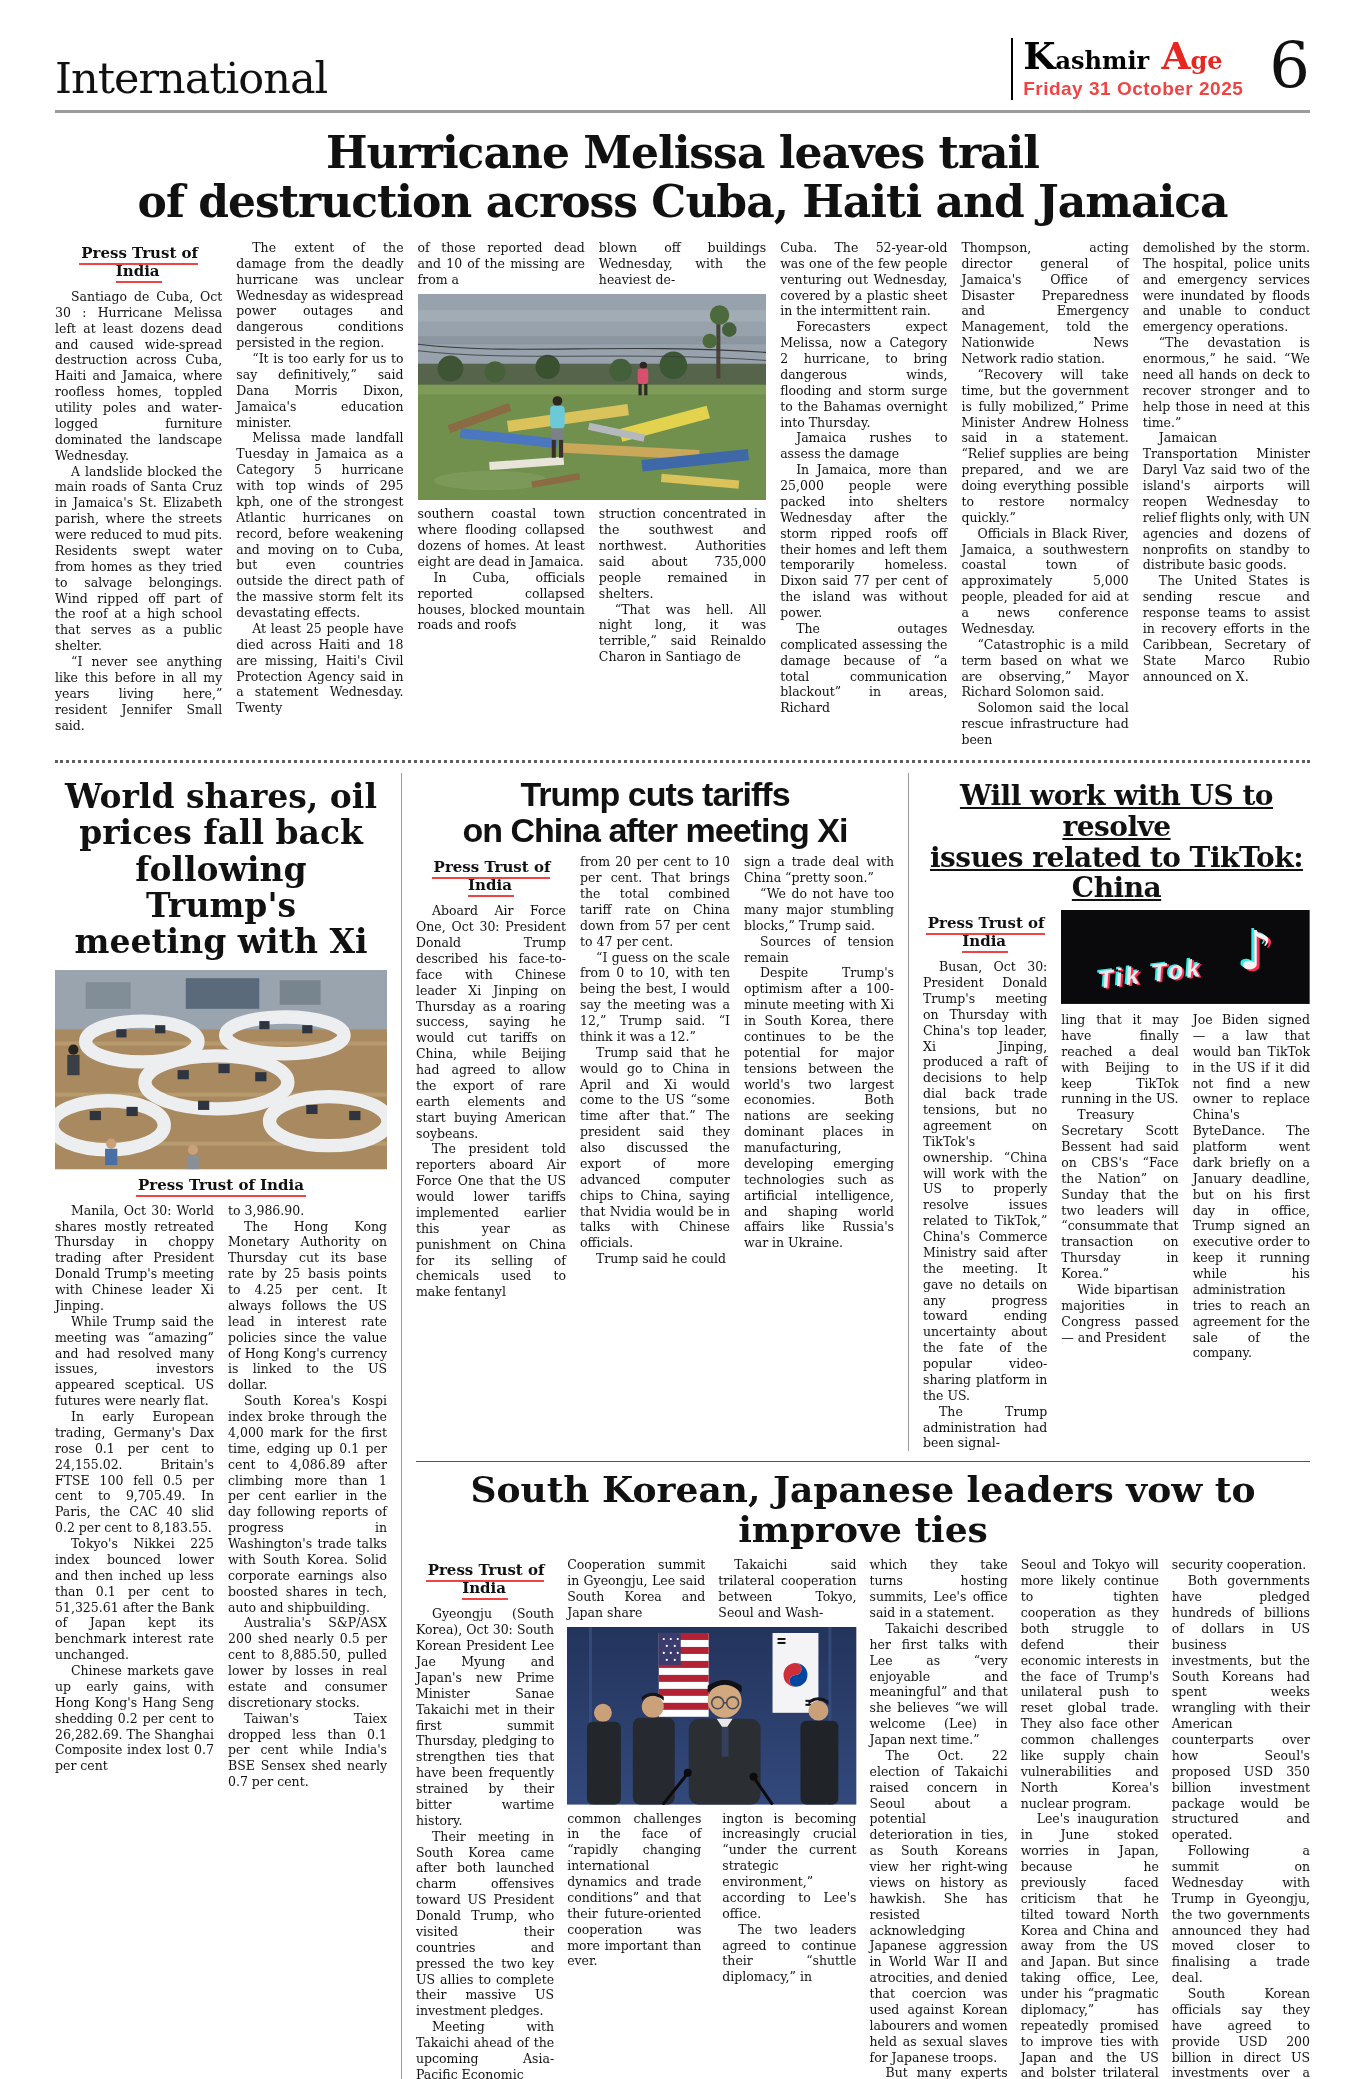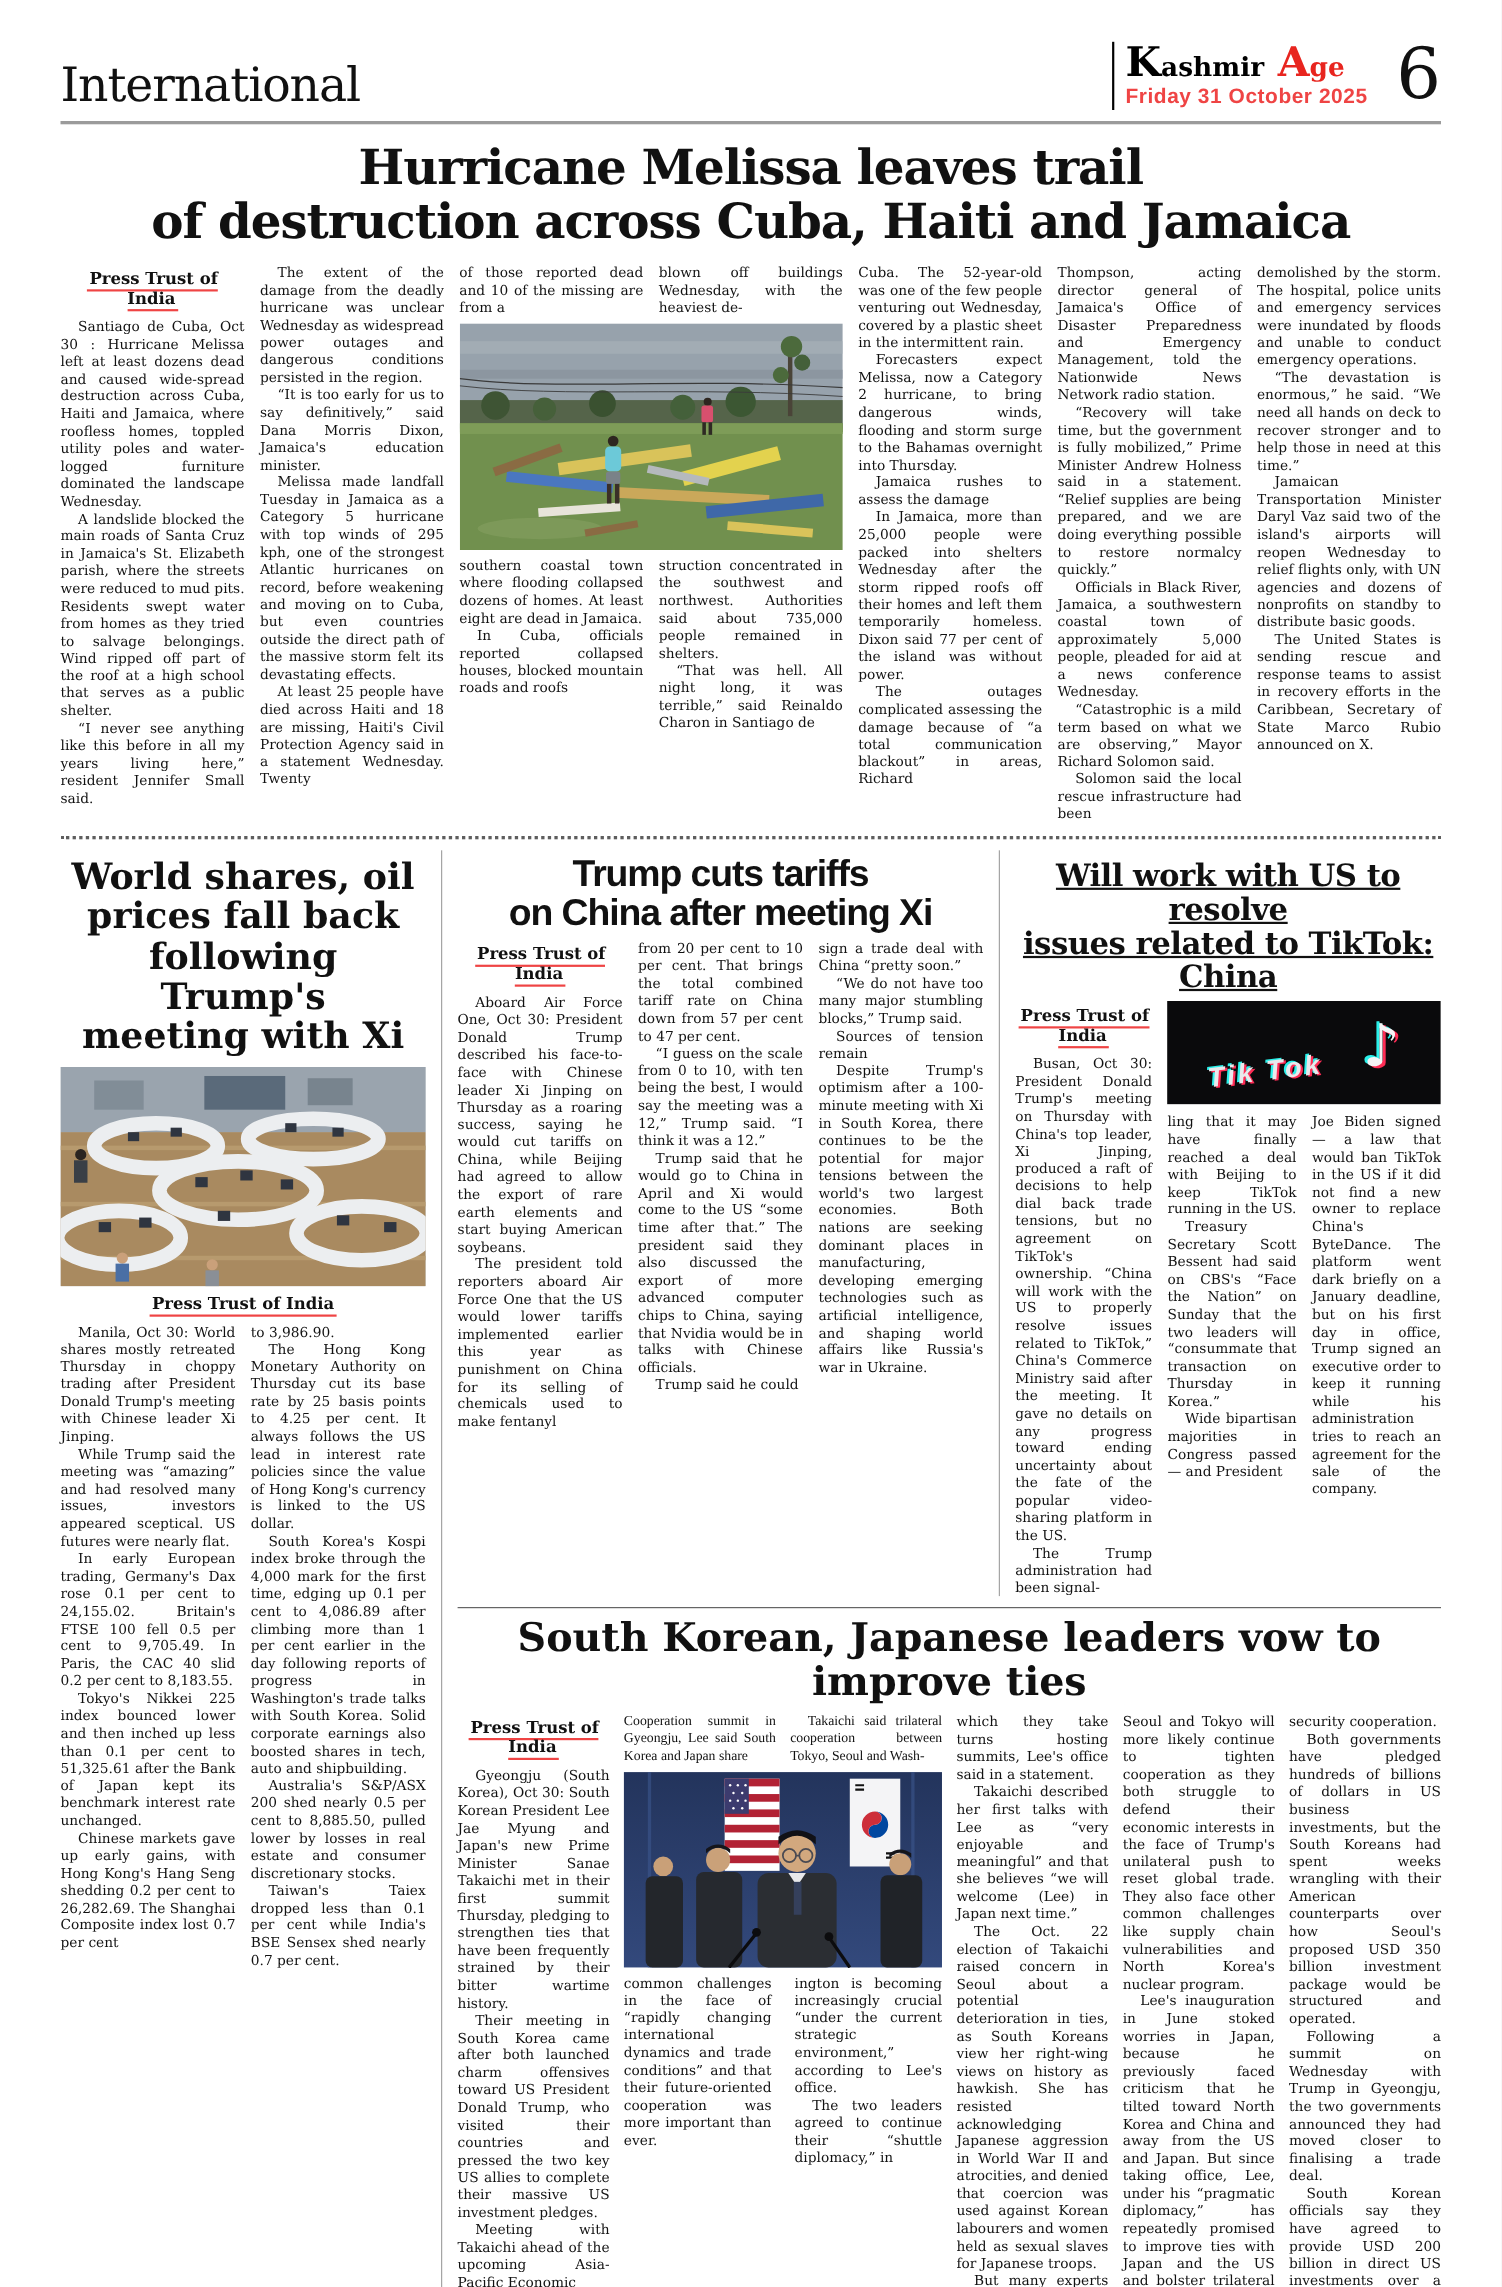--- a/index.html
+++ b/index.html
@@ -3,21 +3,21 @@
 <meta charset="utf-8">
 <style>
   html,body{margin:0;padding:0;background:#e9e9e9;}
   .page{width:1365px;min-height:2079px;background:#fff;margin:0 auto;box-sizing:border-box;
         padding:38px 55px 30px 55px;color:#111;font-family:"DejaVu Serif",serif;}
   
   .masthead{display:flex;justify-content:space-between;align-items:flex-end;
             border-bottom:3px solid #9b9b9b;padding-bottom:10px;}
   .section-title{font-family:"DejaVu Serif",serif;font-size:43px;font-weight:normal;
                  letter-spacing:-1px;line-height:1;}
-  .mast-right{display:flex;align-items:center;gap:26px;}
+  .mast-right{display:flex;gap:26px;}
   .brand-block{border-left:2px solid #000;padding-left:10px;}
   .brand-line{font-family:"DejaVu Serif",serif;font-weight:bold;font-size:24px;line-height:1;}
   .brand-kashmir{display:inline-block;color:#000;}
   .brand-kashmir::first-letter{font-size:1.55em;}
   .brand-age{display:inline-block;color:#e8251f;margin-left:4px;}
   .brand-age::first-letter{font-size:1.55em;}
   .mast-date{font-family:"Liberation Sans",sans-serif;font-size:19px;font-weight:bold;
              letter-spacing:.5px;margin-top:3px;color:#ef4444;}
   .page-number{font-family:"DejaVu Serif",serif;font-size:64px;line-height:.9;}
   
@@ -336,21 +336,21 @@
         <div class="cols korea-cols">
           <div>
             <div class="byline"><span>Press Trust of India</span></div>
             <div>
                 <p class="para">Gyeongju (South Korea), Oct 30: South Korean President Lee Jae Myung and Japan's new Prime Minister Sanae Takaichi met in their first summit Thursday, pledging to strengthen ties that have been frequently strained by their bitter wartime history.</p>
                 <p class="para">Their meeting in South Korea came after both launched charm offensives toward US President Donald Trump, who visited their countries and pressed the two key US allies to complete their massive US investment pledges.</p>
                 <p class="para">Meeting with Takaichi ahead of the upcoming Asia-Pacific Economic</p>
               </div>
           </div>
           <div class="span2">
-            <div class="mini-2" style="gap:13px;font-family:Liberation Serif, serif;">
+            <div class="mini-2" style="gap:13px;">
               <div>
                   <p class="para cont">Cooperation summit in Gyeongju, Lee said South Korea and Japan share</p>
                 </div>
               <div>
                   <p class="para">Takaichi said trilateral cooperation between Tokyo, Seoul and Wash-</p>
                 </div>
             </div>
             <figure>
               <svg class="photo" viewBox="0 0 290 178" xmlns="http://www.w3.org/2000/svg">
                 <defs>

